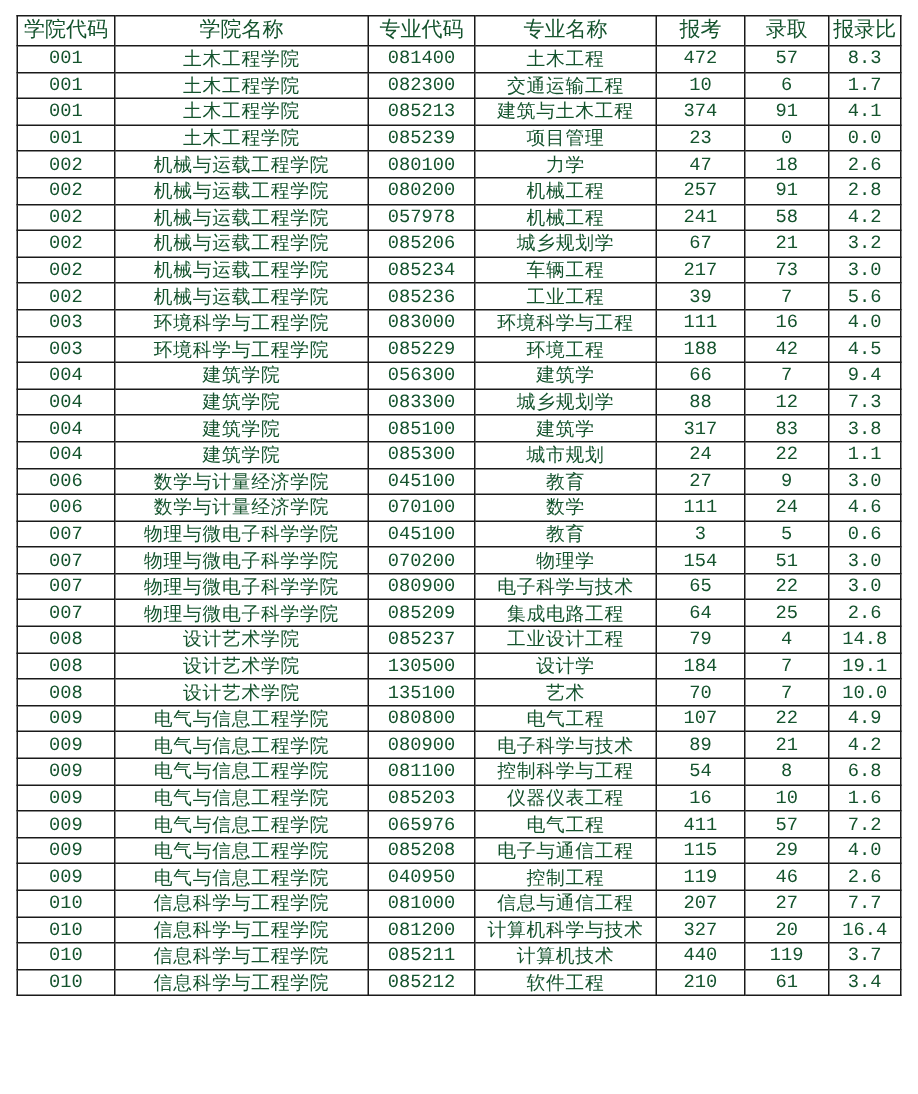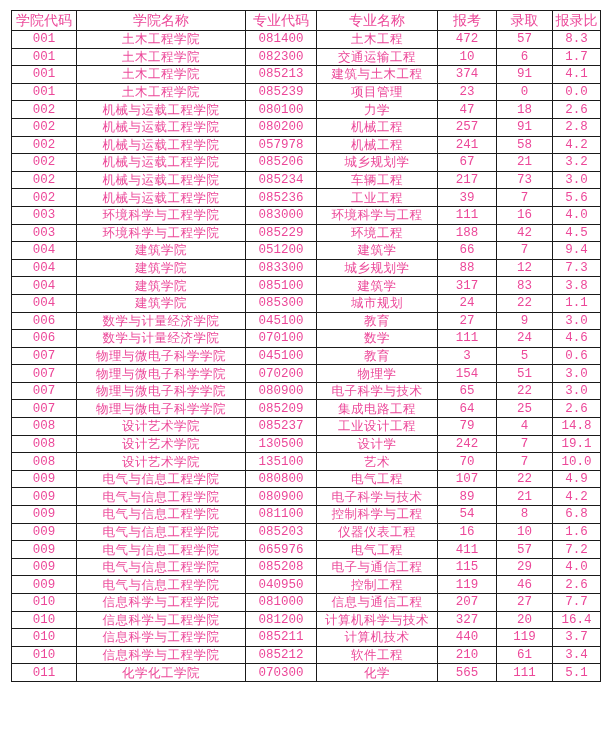--- a/index.html
+++ b/index.html
@@ -3,21 +3,21 @@
 <meta charset="utf-8">
 <style>
   html, body { margin: 0; padding: 0; background: #ffffff; }
   body { width: 612px; height: 729px; position: relative; overflow: hidden; }
   .wrap { position: absolute; left: 11px; top: 10px; }
   table {
     border-collapse: collapse;
     table-layout: fixed;
     width: 589px;
     font-family: "DejaVu Sans", sans-serif;
-    color: #ec4899;
+    color: #14532d;
     padding-left: 38px;
   }
   th, td {
     border: 1px solid #1a1a1a;
     text-align: center;
     padding: 0;
     height: 16.6px;
     line-height: 16px;
     font-size: 12.5px;
     white-space: nowrap;
@@ -164,21 +164,21 @@
           <td class="cn">环境科学与工程学院</td>
           <td class="num">085229</td>
           <td class="cn">环境工程</td>
           <td class="num">188</td>
           <td class="num">42</td>
           <td class="num">4.5</td>
         </tr>
         <tr>
           <td class="num">004</td>
           <td class="cn">建筑学院</td>
-          <td class="num">051200</td>
+          <td class="num">056300</td>
           <td class="cn">建筑学</td>
           <td class="num">66</td>
           <td class="num">7</td>
           <td class="num">9.4</td>
         </tr>
         <tr>
           <td class="num">004</td>
           <td class="cn">建筑学院</td>
           <td class="num">083300</td>
           <td class="cn">城乡规划学</td>
@@ -265,21 +265,21 @@
           <td class="cn">工业设计工程</td>
           <td class="num">79</td>
           <td class="num">4</td>
           <td class="num">14.8</td>
         </tr>
         <tr>
           <td class="num">008</td>
           <td class="cn">设计艺术学院</td>
           <td class="num">130500</td>
           <td class="cn">设计学</td>
-          <td class="num">242</td>
+          <td class="num">184</td>
           <td class="num">7</td>
           <td class="num">19.1</td>
         </tr>
         <tr>
           <td class="num">008</td>
           <td class="cn">设计艺术学院</td>
           <td class="num">135100</td>
           <td class="cn">艺术</td>
           <td class="num">70</td>
           <td class="num">7</td>
@@ -377,24 +377,15 @@
         </tr>
         <tr>
           <td class="num">010</td>
           <td class="cn">信息科学与工程学院</td>
           <td class="num">085212</td>
           <td class="cn">软件工程</td>
           <td class="num">210</td>
           <td class="num">61</td>
           <td class="num">3.4</td>
         </tr>
-        <tr>
-          <td class="num">011</td>
-          <td class="cn">化学化工学院</td>
-          <td class="num">070300</td>
-          <td class="cn">化学</td>
-          <td class="num">565</td>
-          <td class="num">111</td>
-          <td class="num">5.1</td>
-        </tr>
       </tbody>
   </table>
 </div>
 
 </body></html>

